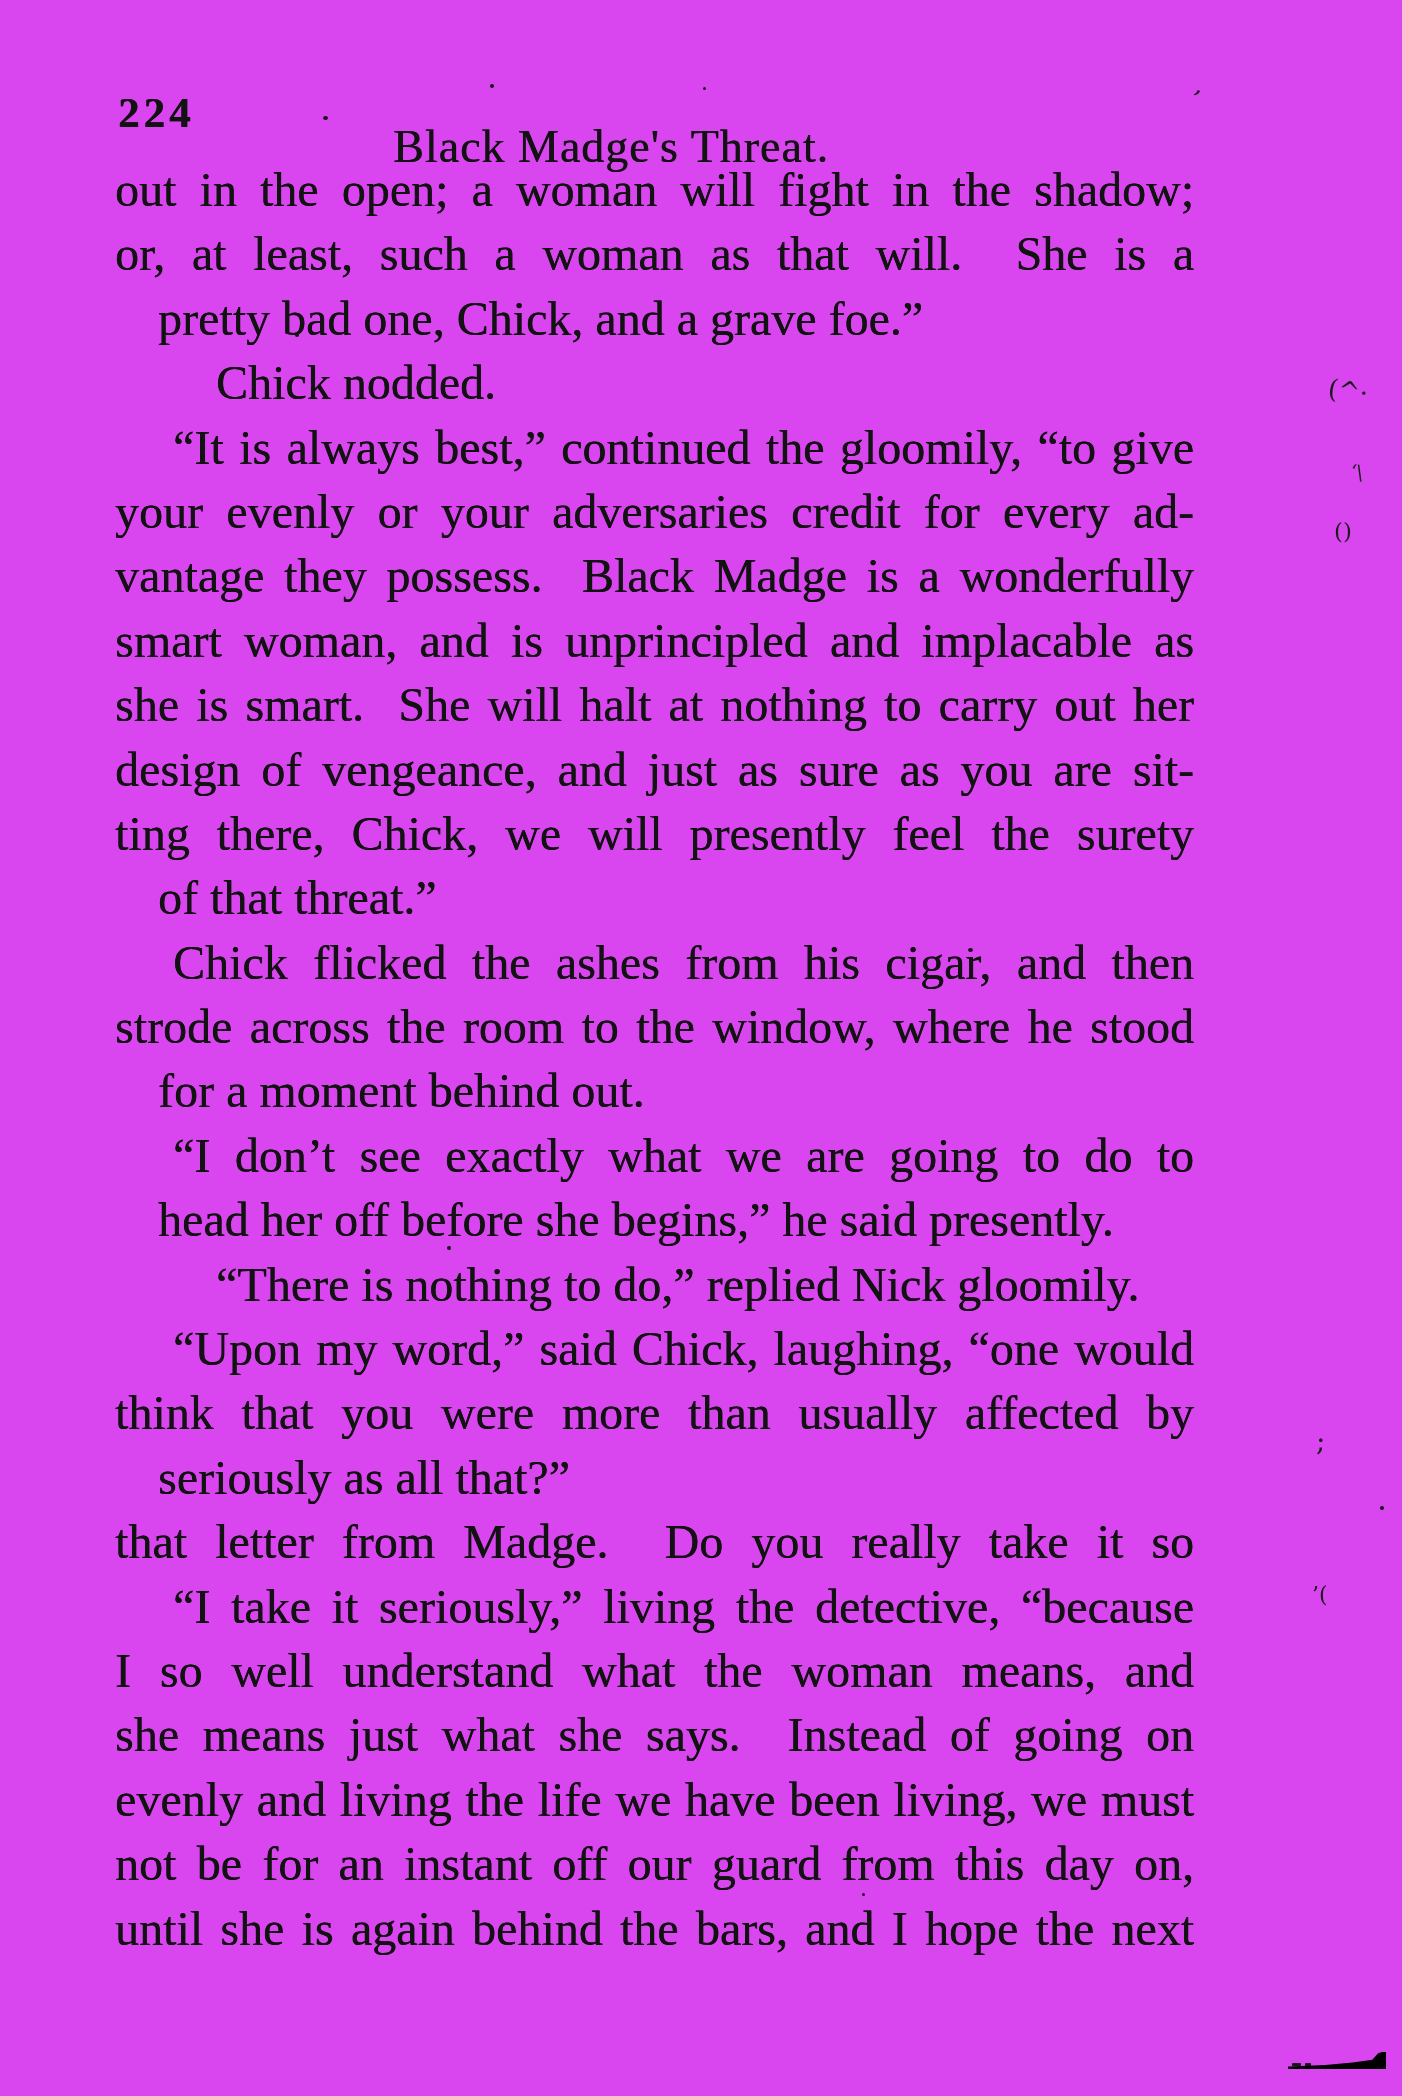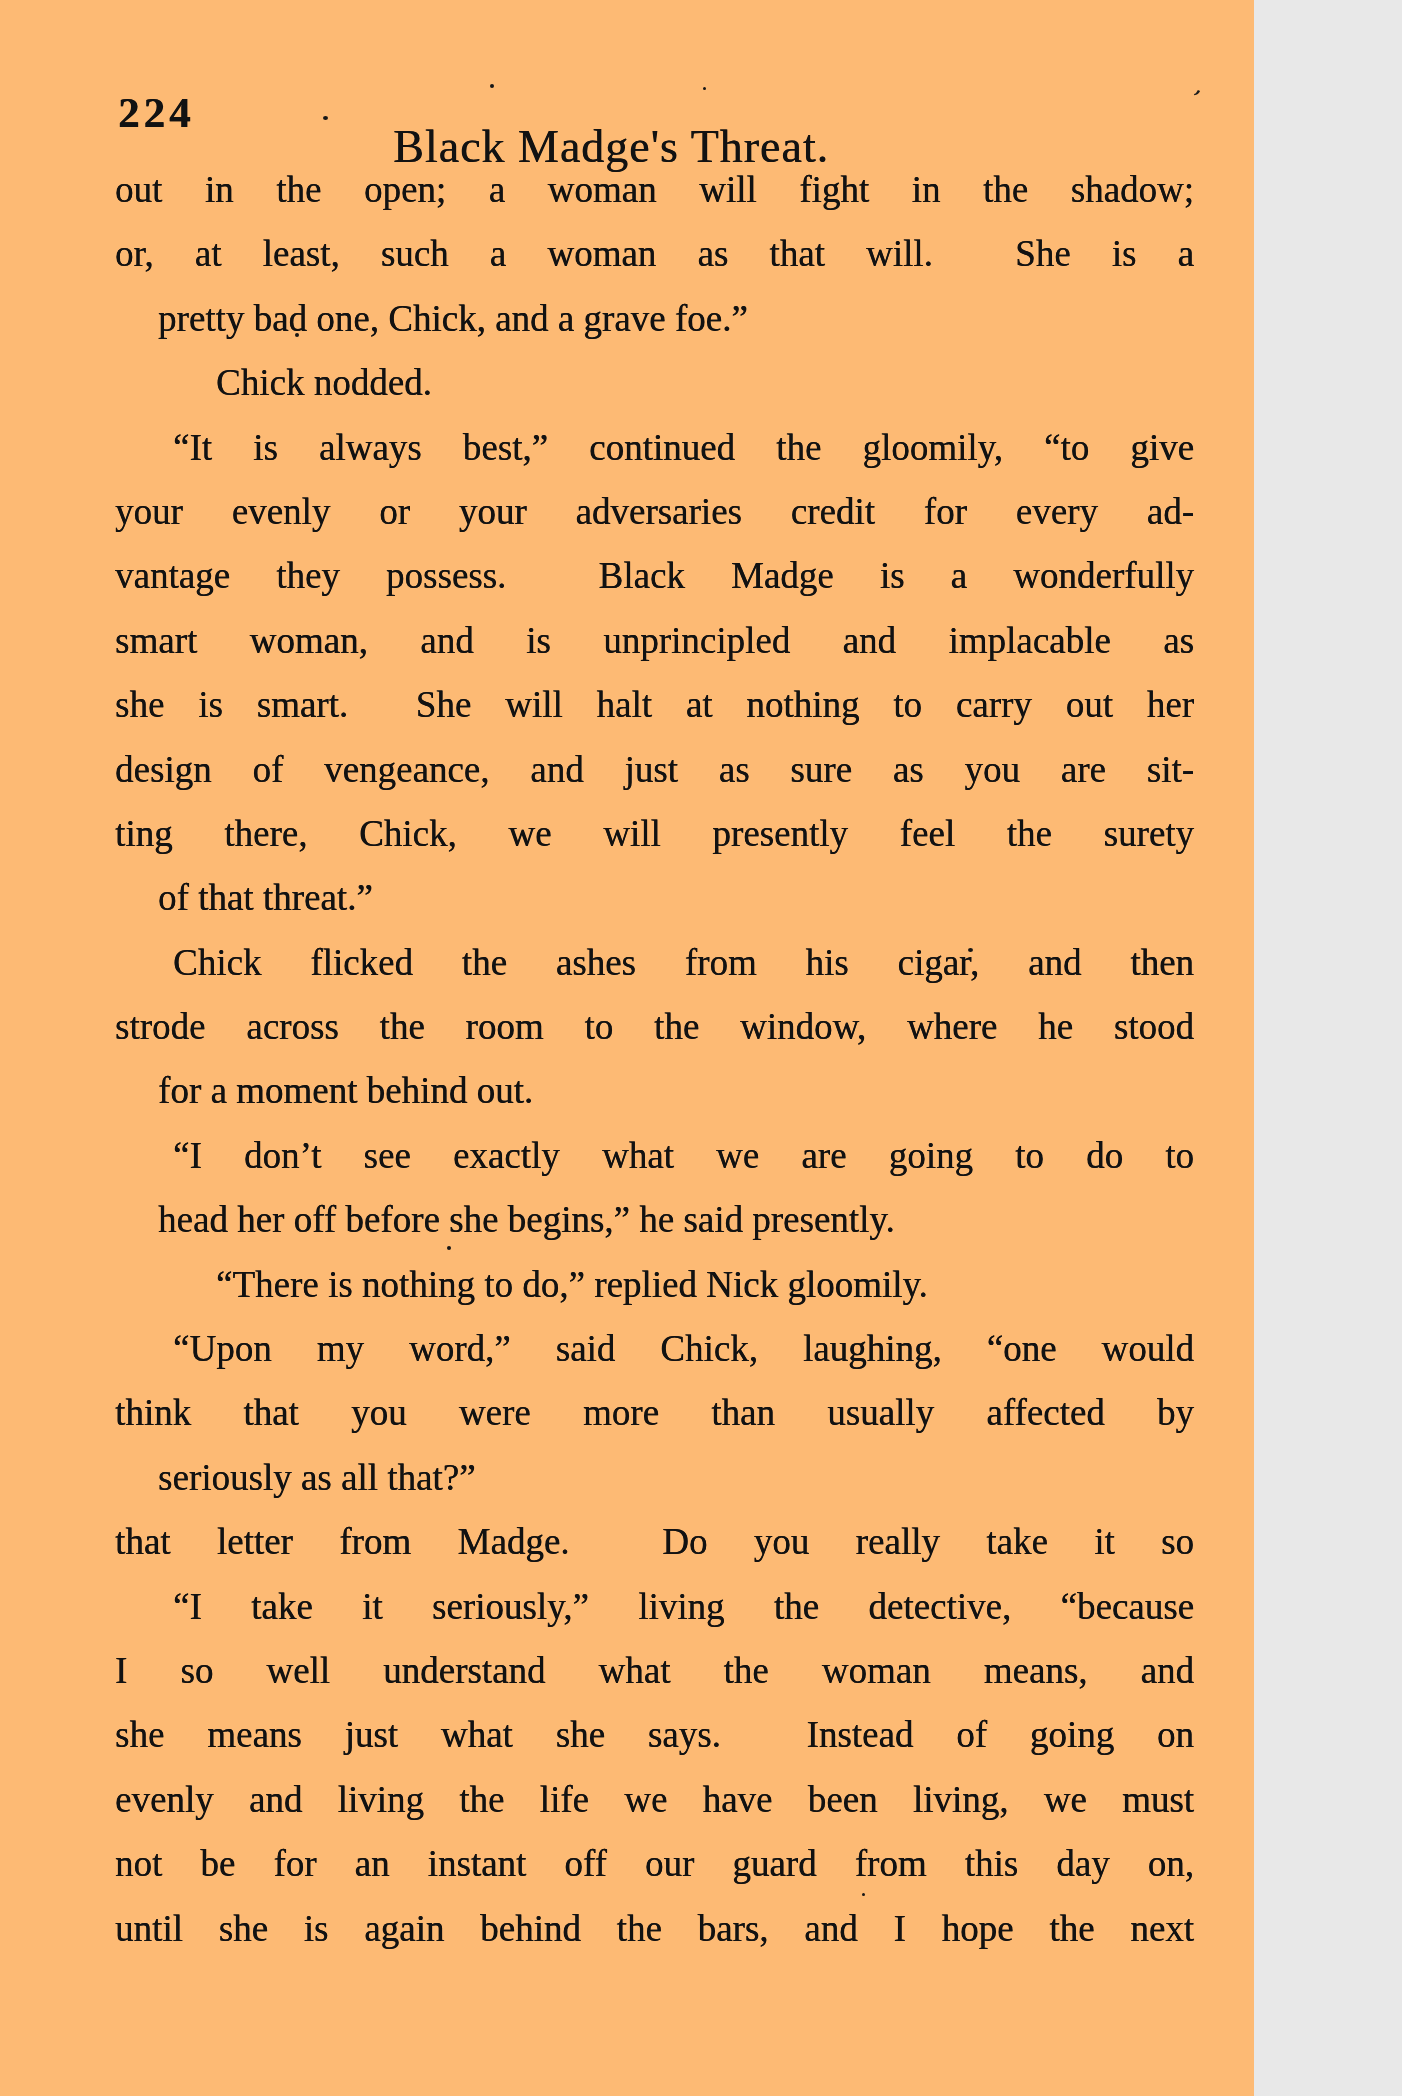--- a/index.html
+++ b/index.html
@@ -1,20 +1,20 @@
 <!DOCTYPE html>
 <html><head>
 <meta charset="utf-8">
 <style>
   html, body { margin: 0; padding: 0; background: #e8e8e8; }
   .page {
     position: relative;
-    width: 1254px;
+    width: 1402px;
     height: 2096px;
-    background: #fdba74;
+    background: #d946ef;
     color: #121212;
     font-family: "Liberation Serif", "DejaVu Serif", serif;
     overflow: hidden;
   }
   .running-header {
     position: absolute;
     top: 88px;
     left: 0;
     width: 1402px;
     height: 56px;
@@ -40,21 +40,21 @@
   }
   .body-block {
     position: absolute;
     left: 115px;
     top: 158px;
     width: 1079px;
   }
   .line {
     height: 64.4px;
     line-height: 64.4px;
-    font-size: 37px;
+    font-size: 48px;
     text-align: justify;
     text-align-last: justify;
     text-shadow: 0.35px 0 0 currentColor;
     white-space: normal;
   }
   .line.indent { text-indent: 58px; }
   .line.final  { text-align-last: left; margin-left: 43px; }
   .ink-mark {
     position: absolute;
     color: #1c1c1c;

